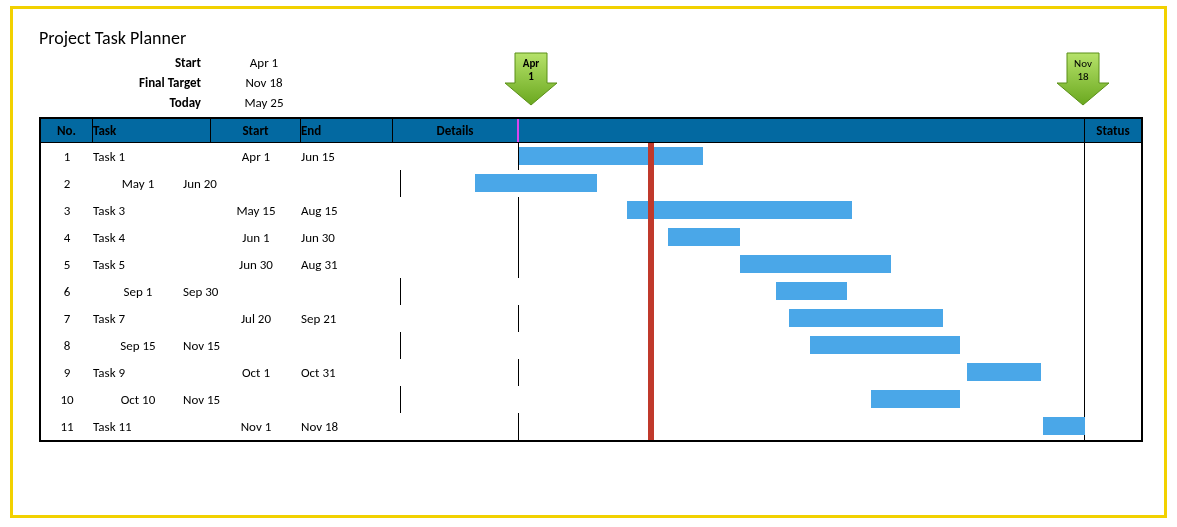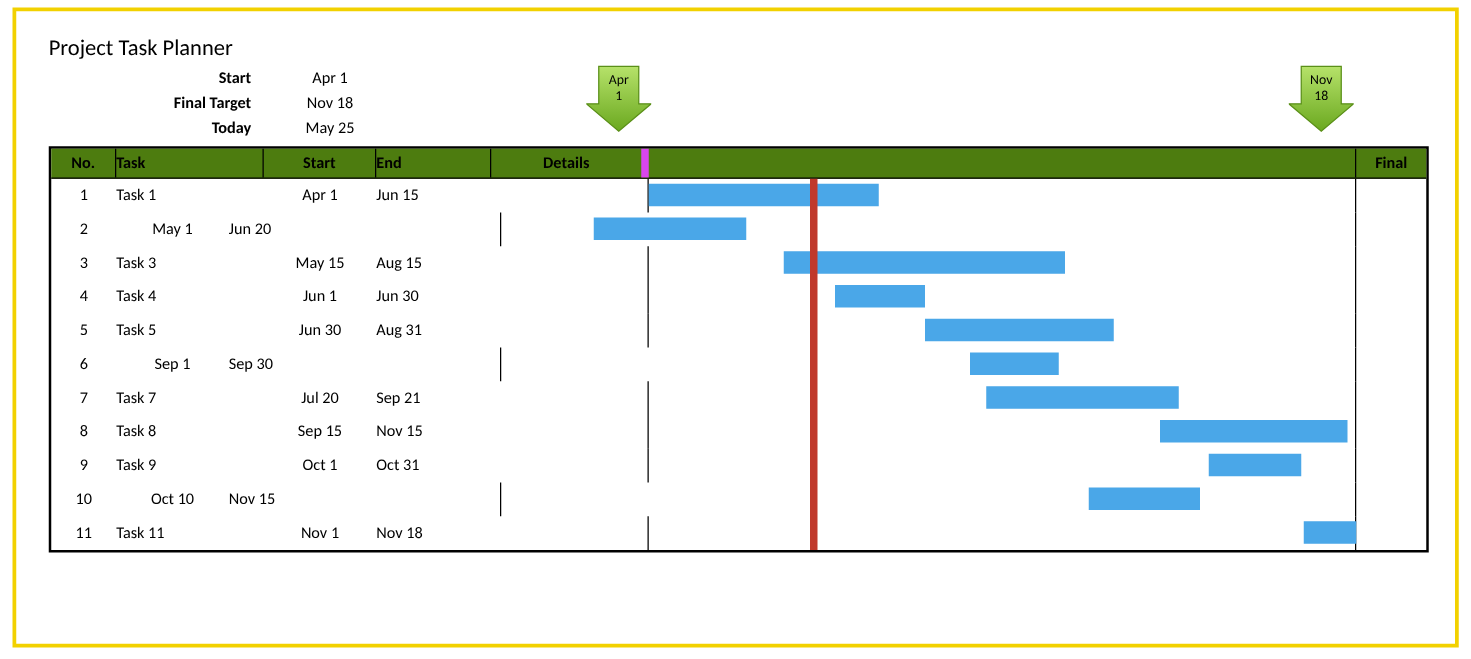--- a/index.html
+++ b/index.html
@@ -55,31 +55,31 @@
   .plan-table {
     position: absolute;
     top: 108px;
     left: 26px;
     width: 1104px;
     border: 2px solid #000;
     border-collapse: separate;
   }
   .header-row {
     display: flex;
-    background: #4d7c0f;
+    background: #0369a1;
     height: 24px;
     line-height: 24px;
     font-weight: bold;
     border-bottom: 1px solid #000;
   }
   .col-no { width: 52px; text-align: center; border-right: 1px solid #000; }
   .col-task { width: 118px; text-align: left; border-right: 1px solid #000; }
   .col-start { width: 90px; text-align: center; border-right: 1px solid #000; }
   .col-end { width: 92px; border-right: 1px solid #000; }
-  .col-details { width: 126px; text-align: center; border-right: 6px solid #d946ef; }
+  .col-details { width: 126px; text-align: center; border-right: 2px solid #d946ef; }
   .col-gantt { flex: 1; border-right: 1px solid #000; position: relative; }
   .col-status { width: 56px; text-align: center; }
 
   .body-rows { position: relative; }
   .row {
     display: flex;
     height: 27px;
     line-height: 27px;
   }
   .row .col-no { border-right: none; }
@@ -119,49 +119,49 @@
       <div class="meta-row">
         <div class="meta-label">Final Target</div>
         <div class="meta-value">Nov 18</div>
       </div>
       <div class="meta-row">
         <div class="meta-label">Today</div>
         <div class="meta-value">May 25</div>
       </div>
     </div>
 
-    <div class="arrow" id="arrow-start" style="left: 456px;">
+    <div class="arrow" id="arrow-start" style="left: 492px; font-weight: bold;">
       <svg viewBox="0 0 52 56">
         <defs>
           <linearGradient id="gArrow" x1="0" y1="0" x2="0" y2="1">
             <stop offset="0" stop-color="#b6e26a"></stop>
             <stop offset="1" stop-color="#6aa81f"></stop>
           </linearGradient>
         </defs>
         <path d="M10 2 H42 V32 H52 L26 54 L0 32 H10 Z" fill="url(#gArrow)" stroke="#5a8f18" stroke-width="1"></path>
       </svg>
       <div class="arrow-text">Apr<br>1</div>
     </div>
 
-    <div class="arrow" id="arrow-end" style="left: 1018px; text-align: center;">
+    <div class="arrow" id="arrow-end" style="left: 1044px; text-align: center;">
       <svg viewBox="0 0 52 56">
         <path d="M10 2 H42 V32 H52 L26 54 L0 32 H10 Z" fill="url(#gArrow)" stroke="#5a8f18" stroke-width="1"></path>
       </svg>
       <div class="arrow-text">Nov<br>18</div>
     </div>
 
     <div class="plan-table">
       <div class="header-row">
         <div class="col-no">No.</div>
         <div class="col-task">Task</div>
         <div class="col-start">Start</div>
         <div class="col-end">End</div>
         <div class="col-details">Details</div>
         <div class="col-gantt"></div>
-        <div class="col-status">Final</div>
+        <div class="col-status">Status</div>
       </div>
       <div class="body-rows" id="body-rows">
         <div class="today-line" id="today-line" style="left: 607.312px;"></div>
       <div class="row">
             <div class="col-no">1</div>
             <div class="col-task">Task 1</div>
             <div class="col-start">Apr 1</div>
             <div class="col-end">Jun 15</div>
             <div class="col-details"></div>
             <div class="col-gantt" style="position: relative;">
@@ -228,21 +228,20 @@
             <div class="col-start">Jul 20</div>
             <div class="col-end">Sep 21</div>
             <div class="col-details"></div>
             <div class="col-gantt" style="position: relative;">
               <div class="gantt-bar" style="left: 269.524px; width: 154.364px;"></div>
             </div>
             <div class="col-status"></div>
           </div>
           <div class="row">
             <div class="col-no">8</div>
-            <div class="col-task">Task 8</div>
             <div class="col-start">Sep 15</div>
             <div class="col-end">Nov 15</div>
             <div class="col-details"></div>
             <div class="col-gantt" style="position: relative;">
               <div class="gantt-bar" style="left: 409.186px; width: 149.463px;"></div>
             </div>
             <div class="col-status"></div>
           </div>
           <div class="row">
             <div class="col-no">9</div>

